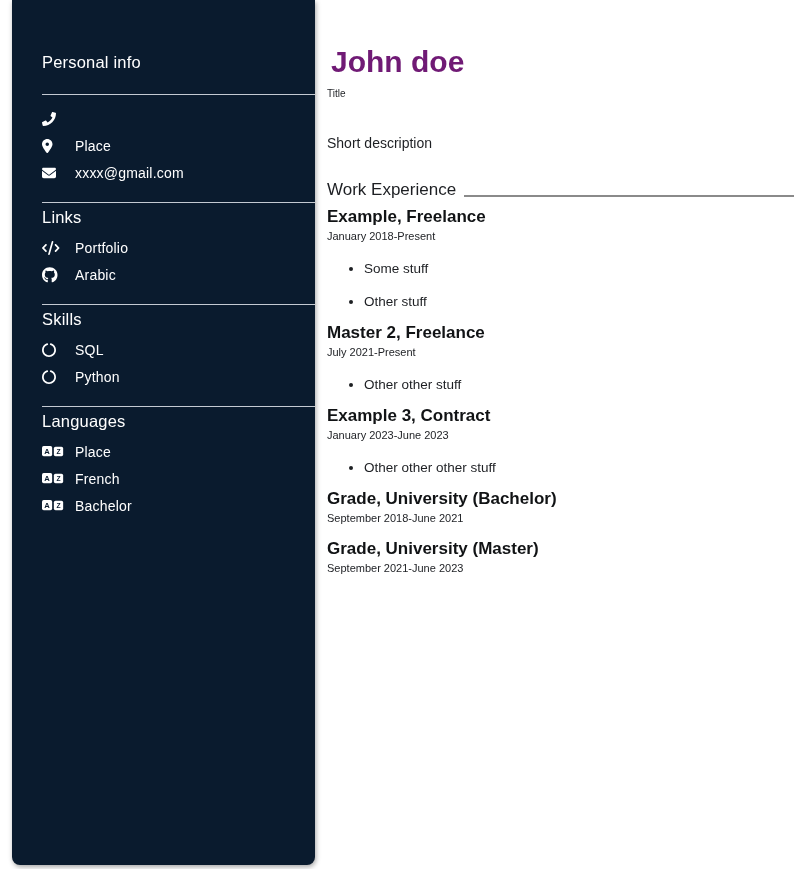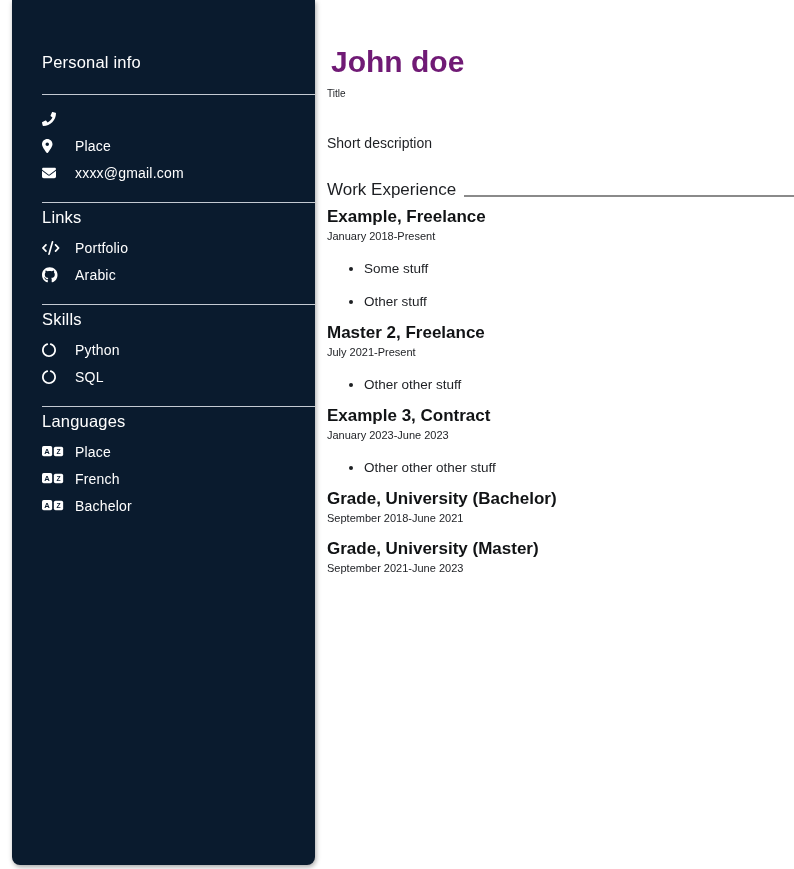--- a/index.html
+++ b/index.html
@@ -189,30 +189,30 @@
 <hr class="divider between">
   <div class="side-section not-first">
     <h2>Skills</h2>
     <div class="side-items">
   <div class="side-item">
     <span class="icon">
               <svg viewBox="0 0 512 512" fill="currentColor">
                 <path d="M222.7 32.1c5 16.9-4.6 34.8-21.5 39.8C121.8 95.6 64 169.1 64 256c0 106 86 192 192 192s192-86 192-192c0-86.9-57.8-160.4-137.1-184.1c-16.9-5-26.6-22.9-21.5-39.8s22.9-26.6 39.8-21.5C434.9 42.1 512 140 512 256c0 141.4-114.6 256-256 256S0 397.4 0 256C0 140 77.1 42.1 182.9 10.6c16.9-5 34.8 4.6 39.8 21.5z"></path>
               </svg>
             </span>
+    <span class="label">SQL</span>
+  </div>
+
+  <div class="side-item">
+    <span class="icon">
+              <svg viewBox="0 0 512 512" fill="currentColor">
+                <path d="M222.7 32.1c5 16.9-4.6 34.8-21.5 39.8C121.8 95.6 64 169.1 64 256c0 106 86 192 192 192s192-86 192-192c0-86.9-57.8-160.4-137.1-184.1c-16.9-5-26.6-22.9-21.5-39.8s22.9-26.6 39.8-21.5C434.9 42.1 512 140 512 256c0 141.4-114.6 256-256 256S0 397.4 0 256C0 140 77.1 42.1 182.9 10.6c16.9-5 34.8 4.6 39.8 21.5z"></path>
+              </svg>
+            </span>
     <span class="label">Python</span>
-  </div>
-
-  <div class="side-item">
-    <span class="icon">
-              <svg viewBox="0 0 512 512" fill="currentColor">
-                <path d="M222.7 32.1c5 16.9-4.6 34.8-21.5 39.8C121.8 95.6 64 169.1 64 256c0 106 86 192 192 192s192-86 192-192c0-86.9-57.8-160.4-137.1-184.1c-16.9-5-26.6-22.9-21.5-39.8s22.9-26.6 39.8-21.5C434.9 42.1 512 140 512 256c0 141.4-114.6 256-256 256S0 397.4 0 256C0 140 77.1 42.1 182.9 10.6c16.9-5 34.8 4.6 39.8 21.5z"></path>
-              </svg>
-            </span>
-    <span class="label">SQL</span>
   </div>
 </div>
   </div>
 <hr class="divider between">
   <div class="side-section not-first">
     <h2>Languages</h2>
     <div class="side-items">
   <div class="side-item">
     <span class="icon">
               <svg class="lang" viewBox="0 0 26 13">

